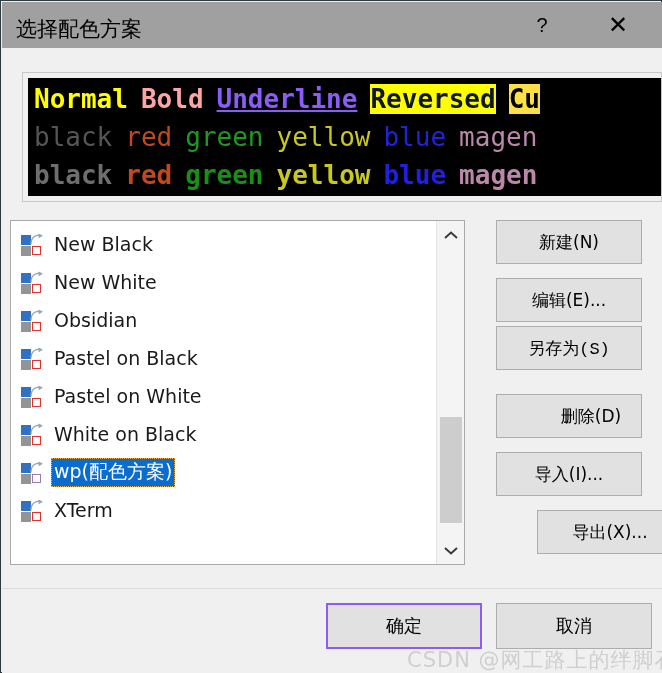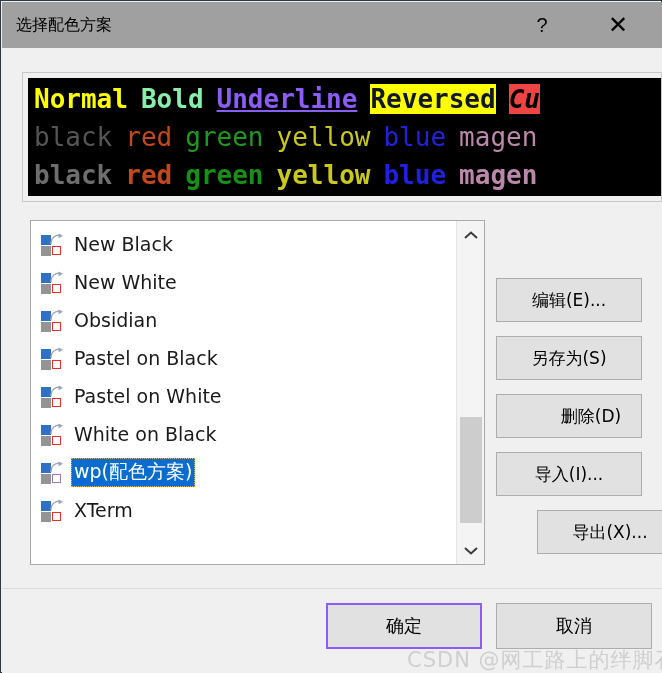--- a/index.html
+++ b/index.html
@@ -30,21 +30,21 @@
     left: 1px; top: 1px;
     width: 660px;
     height: 46px;
     background: #a0a0a0;
     box-sizing: border-box;
   }
   #title-text {
     position: absolute;
     left: 14px;
     top: 13px;
-    font-size: 16px;
+    font-size: 21px;
     color: #000000;
     white-space: nowrap;
     font-family: "DejaVu Sans", "Liberation Sans", sans-serif;
   }
   .title-btn {
     position: absolute;
     top: 0;
     height: 46px;
     width: 48px;
     display: flex;
@@ -99,26 +99,26 @@
     height: 38px;
   }
   #term-line-1 { top: 2px; font-weight: bold; }
   #term-line-2 { top: 40px; }
   #term-line-3 { top: 78px; font-weight: bold; }
 
   .sp { display: inline-block; width: 13px; }
   .seg { }
   .seg.underline { text-decoration: underline; }
   .seg.reversed { background: #ffff00; color: #0f172a; }
-  .seg.cursor { background: #ef4444; color: #000000; font-style: italic; }
+  .seg.cursor { background: #fde047; color: #000000; }
 
   
   #listbox {
     position: absolute;
-    left: 28px;
+    left: 8px;
     top: 172px;
     width: 455px;
     height: 345px;
     background: #ffffff;
     border: 1px solid #a9a9a9;
     box-sizing: border-box;
     overflow: hidden;
   }
   #list-items {
     position: absolute;
@@ -290,21 +290,21 @@
       <span>✕</span>
     </div>
   </div>
 
   <div id="client">
 
     <div id="preview-frame">
       <div id="preview-term">
 
         <div class="term-line" id="term-line-1">
-          <span class="seg" style="color:#ffff00">Normal</span><span class="sp"></span><span class="seg" style="color:#86efac">Bold</span><span class="sp"></span><span class="seg underline" style="color:#8b5cf6">Underline</span><span class="sp"></span><span class="seg reversed">Reversed</span><span class="sp"></span><span class="seg cursor">Cu</span>
+          <span class="seg" style="color:#ffff00">Normal</span><span class="sp"></span><span class="seg" style="color:#fca5a5">Bold</span><span class="sp"></span><span class="seg underline" style="color:#8b5cf6">Underline</span><span class="sp"></span><span class="seg reversed">Reversed</span><span class="sp"></span><span class="seg cursor">Cu</span>
         </div>
 
         <div class="term-line" id="term-line-2">
           <span class="seg" style="color:#555555">black</span><span class="sp"></span><span class="seg" style="color:#c04a1e">red</span><span class="sp"></span><span class="seg" style="color:#1e9a1e">green</span><span class="sp"></span><span class="seg" style="color:#c8c81e">yellow</span><span class="sp"></span><span class="seg" style="color:#2222dd">blue</span><span class="sp"></span><span class="seg" style="color:#bb88aa">magen</span>
         </div>
 
         <div class="term-line" id="term-line-3">
           <span class="seg" style="color:#6e6e6e">black</span><span class="sp"></span><span class="seg" style="color:#c0481c">red</span><span class="sp"></span><span class="seg" style="color:#189018">green</span><span class="sp"></span><span class="seg" style="color:#c8c81e">yellow</span><span class="sp"></span><span class="seg" style="color:#2020e0">blue</span><span class="sp"></span><span class="seg" style="color:#bb88aa">magen</span>
         </div>
 
@@ -430,24 +430,27 @@
         <div id="sb-thumb"></div>
         <div class="sb-arrow" id="sb-down">
           <svg width="14" height="9" viewBox="0 0 14 9">
               <path d="M1,2 L7,7.4 L13,2" fill="none" stroke="#3a3a3a" stroke-width="2"></path>
             </svg>
         </div>
       </div>
 
     </div>
 
+    <div class="side-btn" style="top:172px;">
+      <span>新建(N)</span>
+    </div>
     <div class="side-btn" style="top:230px;">
       <span>编辑(E)...</span>
     </div>
-    <div class="side-btn" style="top:288px;">
+    <div class="side-btn" style="top:278px;font-family:Liberation Mono, monospace;">
       <span>另存为(S)</span>
     </div>
     <div class="side-btn" style="top:346px;padding-left:44px;">
       <span>删除(D)</span>
     </div>
     <div class="side-btn" style="top:404px;">
       <span>导入(I)...</span>
     </div>
     <div class="side-btn" style="top:462px;margin-left:41px;">
       <span>导出(X)...</span>

